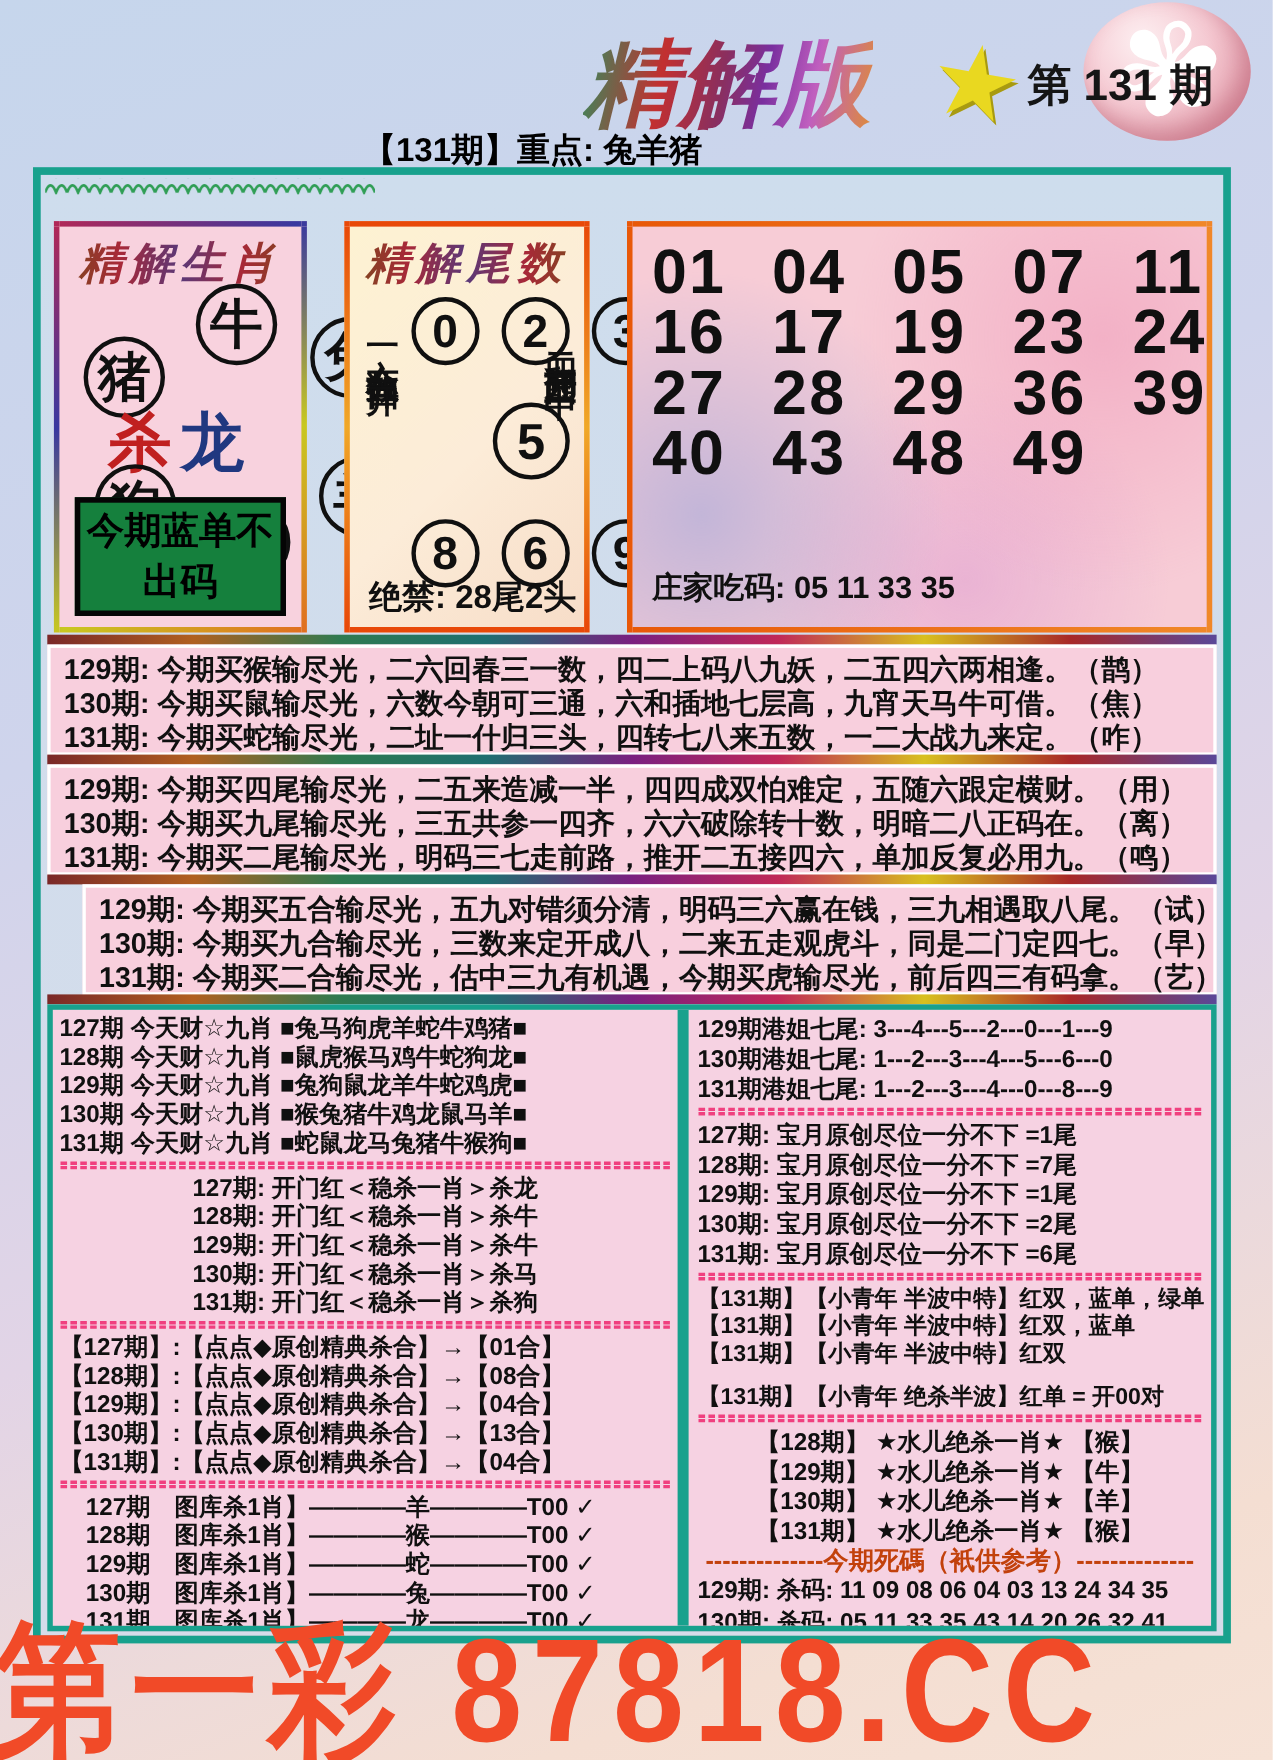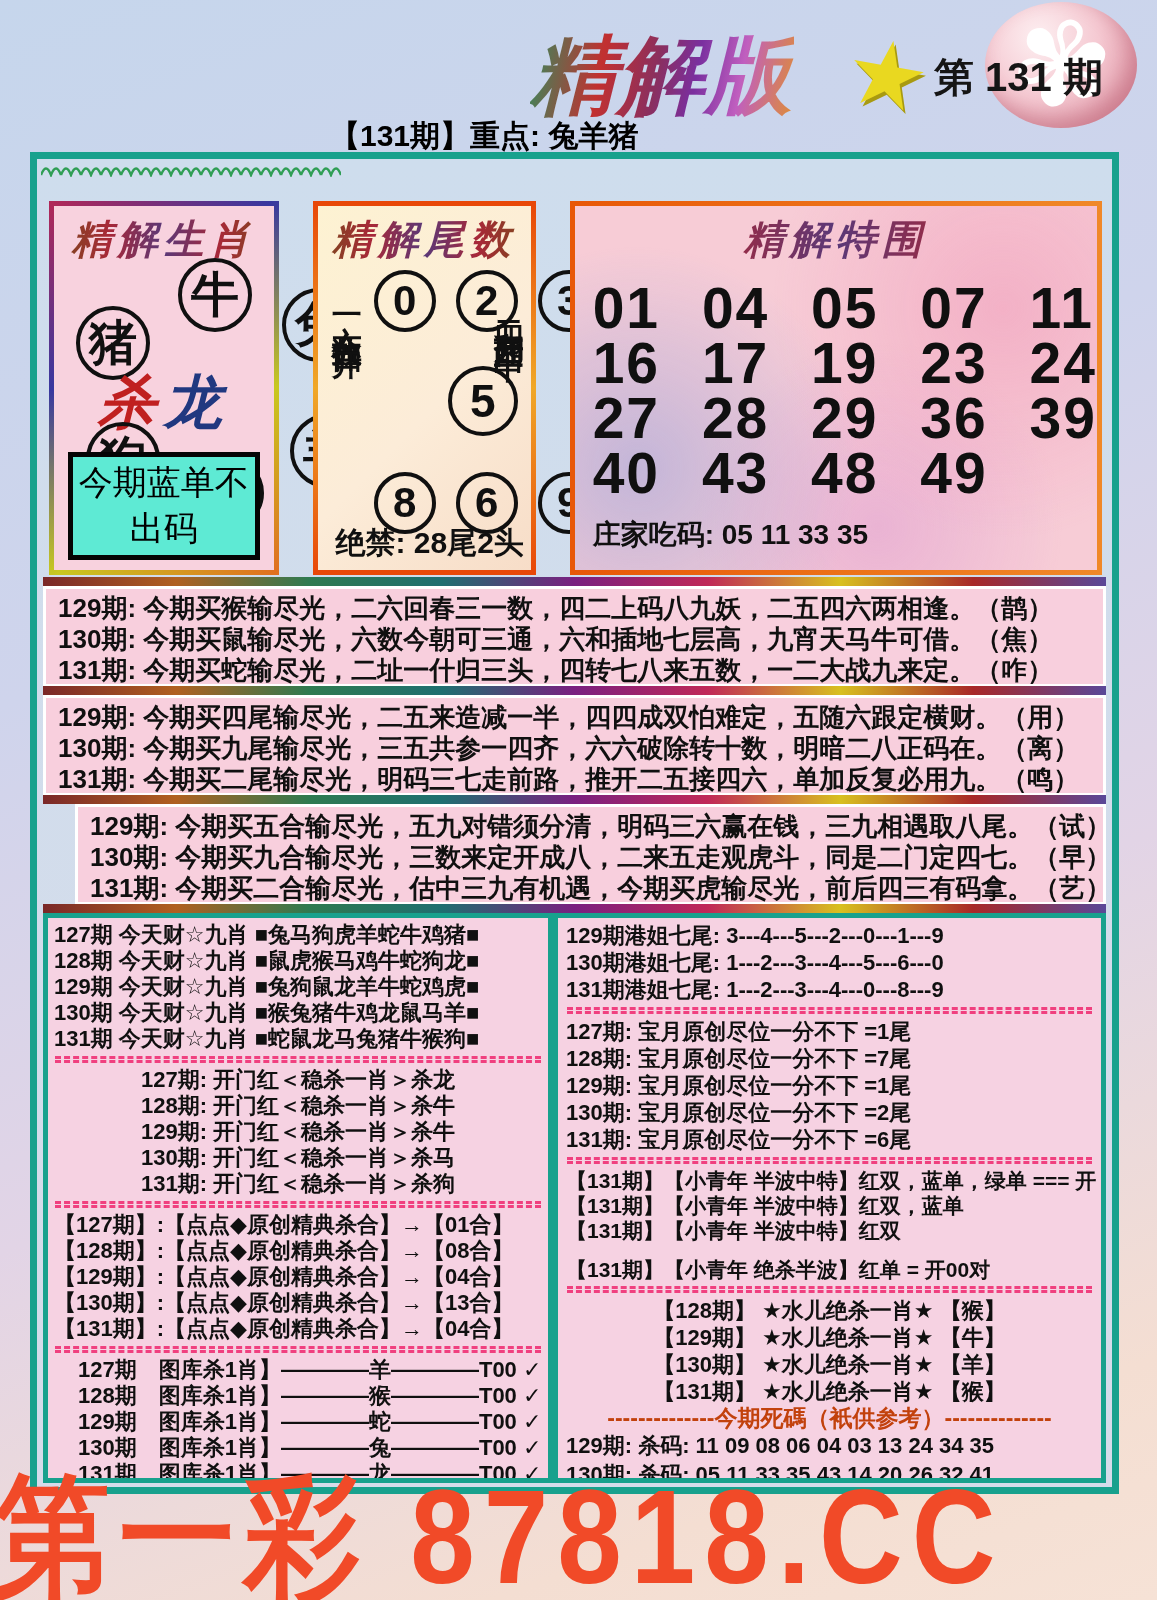--- a/index.html
+++ b/index.html
@@ -44,24 +44,24 @@
                radial-gradient(circle at 82% 28%,rgba(235,120,165,.32),transparent 46%),
                radial-gradient(circle at 58% 88%,rgba(200,115,205,.28),transparent 42%),
                #f7ccd6; }
   .box-title{ text-align:center; margin-top:6px; font-size:40px; font-weight:900; font-style:italic; letter-spacing:6px;
     background:linear-gradient(90deg,#7a4a1a,#a82838,#5a3878,#a82838,#7a4a1a);
     -webkit-background-clip:text; background-clip:text; color:transparent; }
 
   
   .zc{ position:absolute; width:74px; height:74px; border:4px solid #101010; border-radius:50%;
     display:flex; align-items:center; justify-content:center; font-size:48px; font-weight:900; }
-  .kill{ position:absolute; left:0; right:0; top:158px; text-align:center; font-size:58px; font-weight:900; letter-spacing:8px;font-style:italic; }
+  .kill{ position:absolute; left:0; right:0; top:158px; text-align:center; font-size:58px; font-weight:900; letter-spacing:8px; }
   .kill-red{ color:#c02020; } .kill-blue{ color:#203880; }
-  .zfooter{ position:absolute; left:14px; right:14px; bottom:10px; border:5px solid #050505; background:#5eead4;
-    font-size:34px; font-weight:400; text-align:center; padding:3px 0; color:#000; }
+  .zfooter{ position:absolute; left:14px; right:14px; bottom:10px; border:5px solid #050505; background:#15803d;
+    font-size:34px; font-weight:700; text-align:center; padding:3px 0; color:#000; }
 
   
   .vtext{ position:absolute; writing-mode:vertical-rl; font-size:30px; font-weight:900; letter-spacing:5px; top:92px; }
   .vleft{ left:8px; } .vright{ right:2px; }
   .tc{ position:absolute; width:62px; height:62px; border:4px solid #101010; border-radius:50%;
     display:flex; align-items:center; justify-content:center; font-size:42px; font-weight:900; }
   .tfooter{ position:absolute; bottom:6px; left:11px; right:0; text-align:center; font-size:30px; font-weight:900; }
 
   
   .snum{ margin:14px 0 0 18px; font-size:57px; font-weight:900; letter-spacing:2px; word-spacing:24px; line-height:55px; white-space:nowrap; }
@@ -69,21 +69,21 @@
 
   
   .strip{ position:absolute; left:6px; right:6px; height:9px;
     background:linear-gradient(90deg,#7a2828,#b06020,#2f7a50,#1f6f70,#7a2080,#c02858,#d8c020,#a82828,#5a4898); }
   .vbox{ position:absolute; left:6px; right:6px; height:101px; border:3px solid #ffffff; background:#f8cfdd; padding:4px 12px; }
   .vrow{ font-size:26px; font-weight:900; line-height:31px; white-space:nowrap; }
 
   
   .lower{ position:absolute; left:6px; right:6px; top:754px; height:570px; display:flex;
     border:5px solid #18a18d; background:#f6d2e2; overflow:hidden; }
-  .lcol{ width:500px; padding:4px 6px; overflow:hidden; }
+  .lcol{ width:568px; padding:4px 6px; overflow:hidden; }
   .ldiv{ width:10px; background:#18a18d; }
   .rcol{ flex:1; padding:4px 8px; overflow:hidden; }
   .r{ font-size:22px; font-weight:900; line-height:26px; white-space:nowrap; }
   .r27{ line-height:27px; } .r21{ font-size:21px; line-height:25px; }
   .center{ text-align:center; } .indent2{ padding-left:24px; }
   .sep{ height:7px; border-top:3px dashed #f0407f; border-bottom:3px dashed #f0407f; margin:4px 1px; }
   .gap{ height:14px; }
   .dead{ color:#c2410c; text-align:center; font-size:23px; font-weight:900; line-height:26px; white-space:nowrap; }
 
   
@@ -135,21 +135,20 @@
       <div class="tc" style="left:138px; top:64px;">2</div>
       <div class="tc" style="left:220px; top:64px;">3</div>
       <div class="tc" style="left:130px; top:160px; width:70px; height:70px; font-size:46px;">5</div>
       <div class="tc" style="left:56px; top:266px;">8</div>
       <div class="tc" style="left:138px; top:266px;">6</div>
       <div class="tc" style="left:220px; top:266px;">9</div>
       <div class="tfooter">绝禁: 28尾2头</div>
     </div>
 
     <div class="tbox box-special">
-      <div class="box-title">精解特围</div>
       <div class="snum">01  04  05  07  11</div>
       <div class="snum" style="margin-top:0;">16  17  19  23  24</div>
       <div class="snum" style="margin-top:0;">27  28  29  36  39</div>
       <div class="snum" style="margin-top:0;">40  43  48  49</div>
       <div class="sfooter">庄家吃码:  05  11  33  35</div>
     </div>
   </div>
 
   <div class="strip" style="top:418px;"></div>
   <div class="vbox" style="top:427px;">

